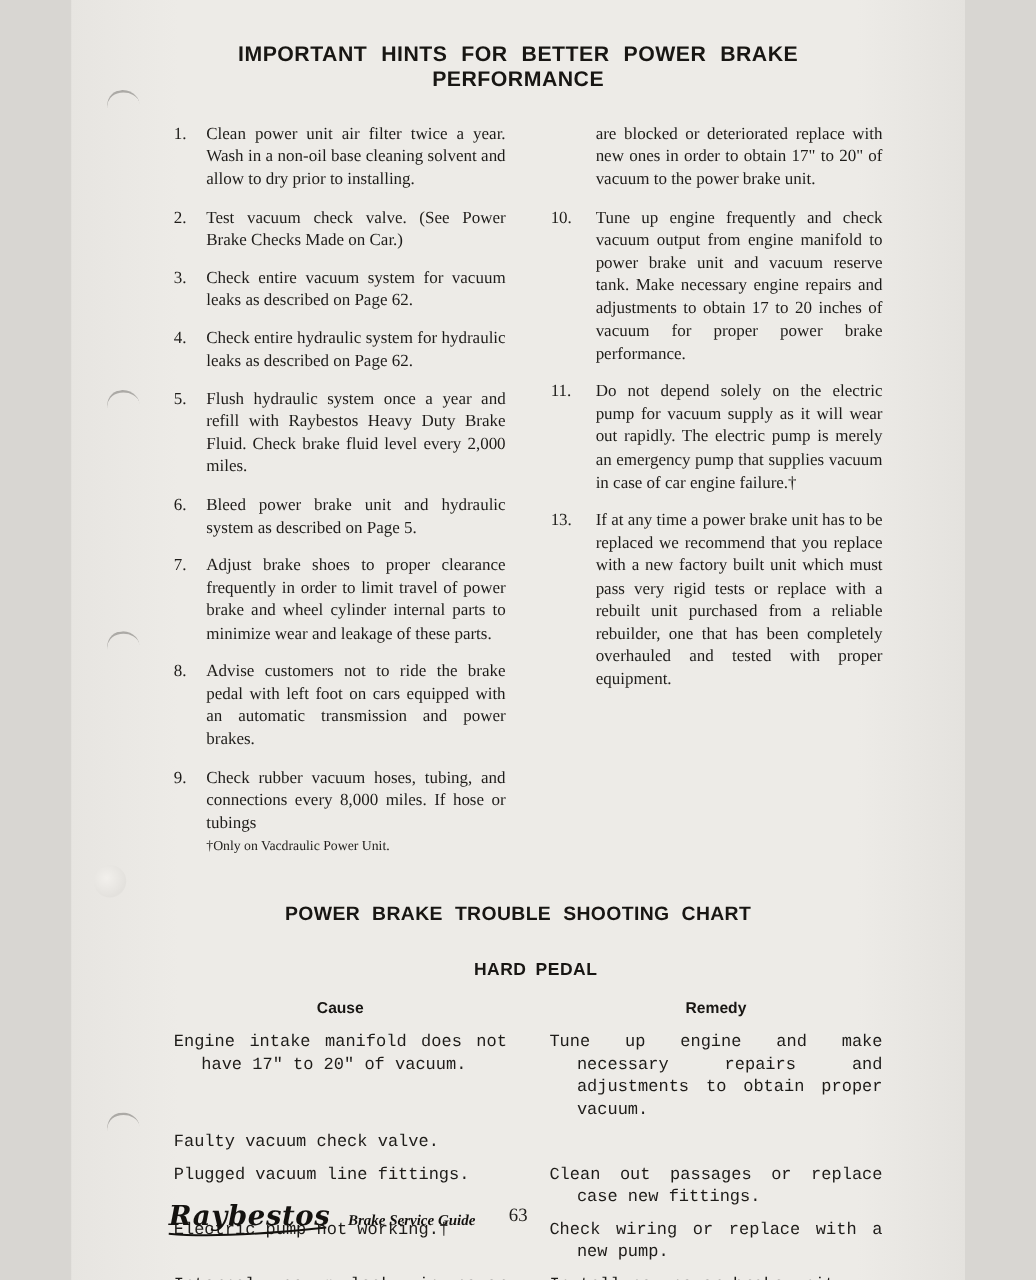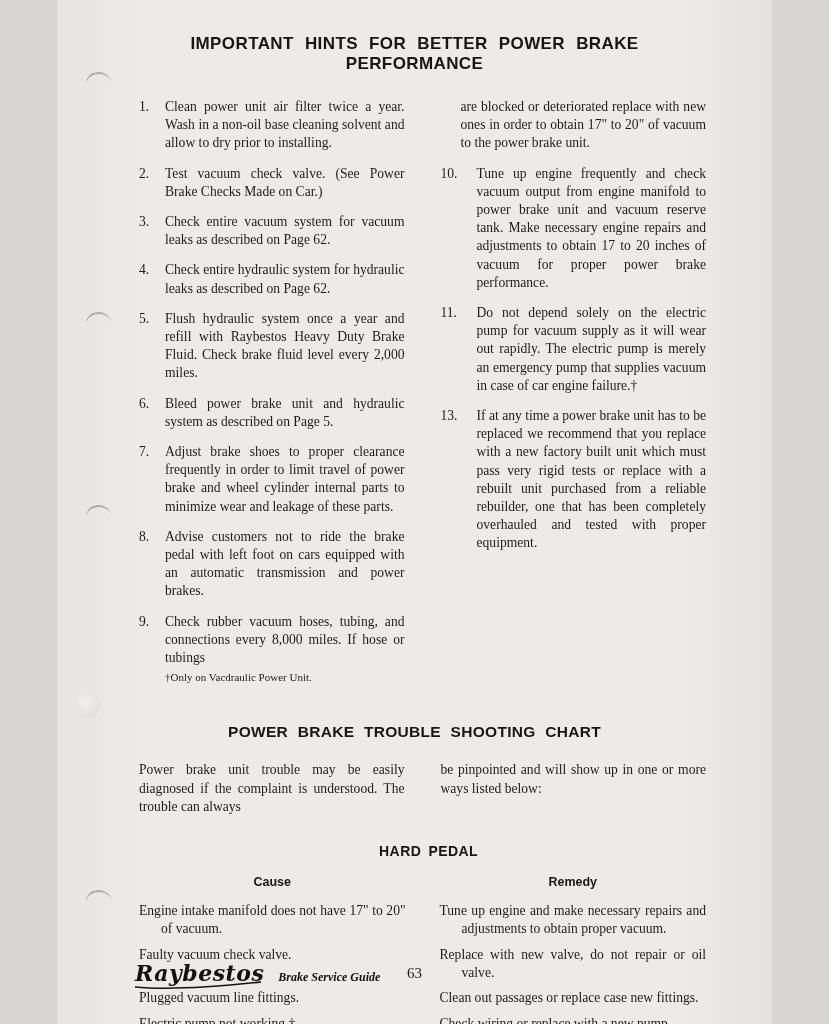--- a/index.html
+++ b/index.html
@@ -46,21 +46,21 @@
   .hint-item {
     display:flex;
     font-size:13.6px;
     line-height:1.34;
     margin-bottom:12px;
   }
   .col-left .hint-num { flex:0 0 26px; }
   .col-right .hint-num { flex:0 0 36px; }
   .hint-text { flex:1; text-align:justify; }
   .hint-cont {
-    margin-left:20px;
+    margin-left:36px;
     font-size:13.6px;
     line-height:1.34;
     text-align:justify;
     margin-bottom:12px;
   }
   .footnote {
     margin-left:26px;
     margin-top:4px;
     font-size:11px;
     color:#25231f;
@@ -104,20 +104,21 @@
     font-family:"Liberation Sans", sans-serif;
     font-weight:bold;
     font-size:12.5px;
     color:#181613;
   }
   .trow {
     display:grid;
     grid-template-columns:1fr 1fr;
     column-gap:34px;
     margin-bottom:8px;
+    font-family:Liberation Mono, monospace;
   }
   .cause, .remedy {
     font-size:13.6px;
     line-height:1.32;
     padding-left:22px;
     text-indent:-22px;
     text-align:justify;
   }
   .footer {
     position:absolute;
@@ -223,40 +224,35 @@
       </div>
       <div class="hint-item">
         <span class="hint-num">13.</span>
         <span class="hint-text">If at any time a power brake unit has to be replaced we recommend that you replace with a new factory built unit which must pass very rigid tests or replace with a rebuilt unit purchased from a reliable rebuilder, one that has been completely overhauled and tested with proper equipment.</span>
       </div>
     </div>
   </div>
 
   <h2 class="section-title">POWER BRAKE TROUBLE SHOOTING CHART</h2>
 
-  <div class="cols intro">
-    <div class="col">Power brake unit trouble may be easily diagnosed if the complaint is understood. The trouble can always</div>
-    <div class="col">be pinpointed and will show up in one or more ways listed below:</div>
-  </div>
 
   <h3 class="sub-title">HARD PEDAL</h3>
 
   <div class="table-wrap">
     <div class="thead">
       <div class="th">Cause</div>
       <div class="th">Remedy</div>
     </div>
 
     <div class="trow">
       <div class="cause">Engine intake manifold does not have 17" to 20" of vacuum.</div>
       <div class="remedy">Tune up engine and make necessary repairs and adjustments to obtain proper vacuum.</div>
     </div>
     <div class="trow">
       <div class="cause">Faulty vacuum check valve.</div>
-      <div class="remedy">Replace with new valve, do not repair or oil valve.</div>
     </div>
     <div class="trow">
       <div class="cause">Plugged vacuum line fittings.</div>
       <div class="remedy">Clean out passages or replace case new fittings.</div>
     </div>
     <div class="trow">
       <div class="cause">Electric pump not working.†</div>
       <div class="remedy">Check wiring or replace with a new pump.</div>
     </div>
     <div class="trow">

